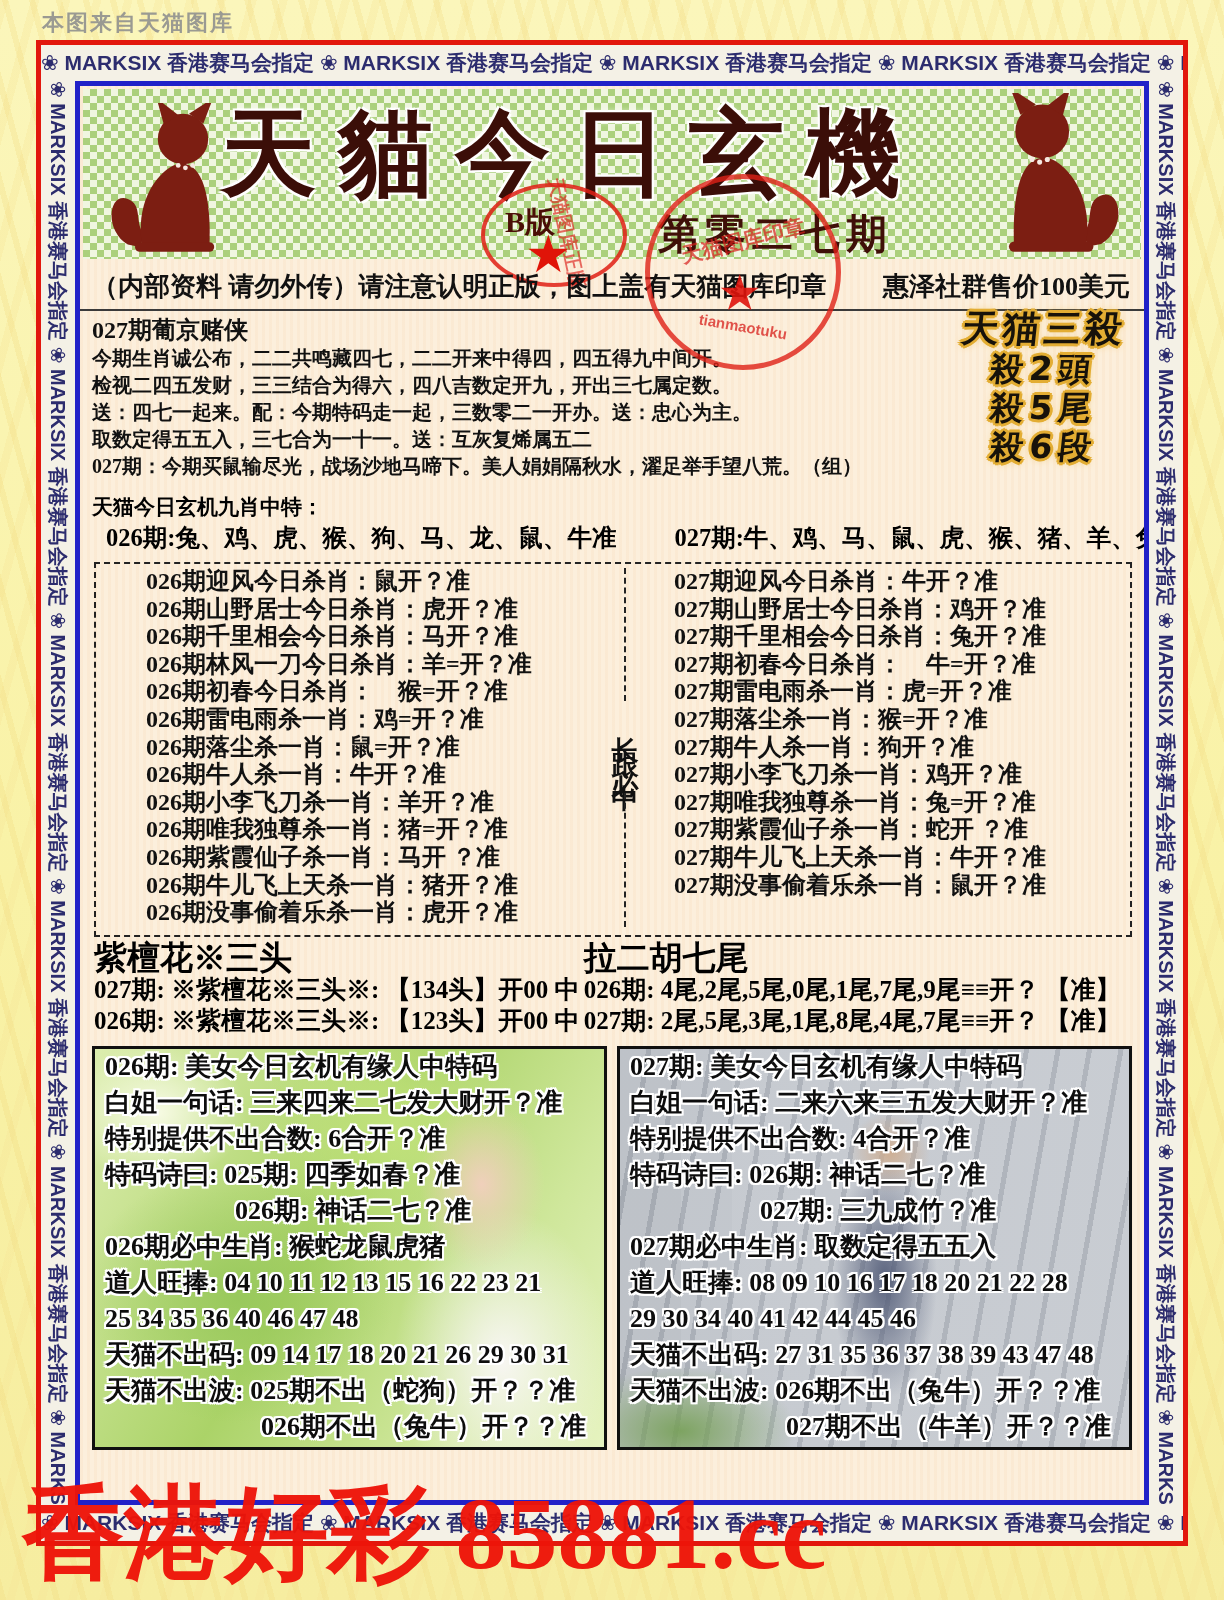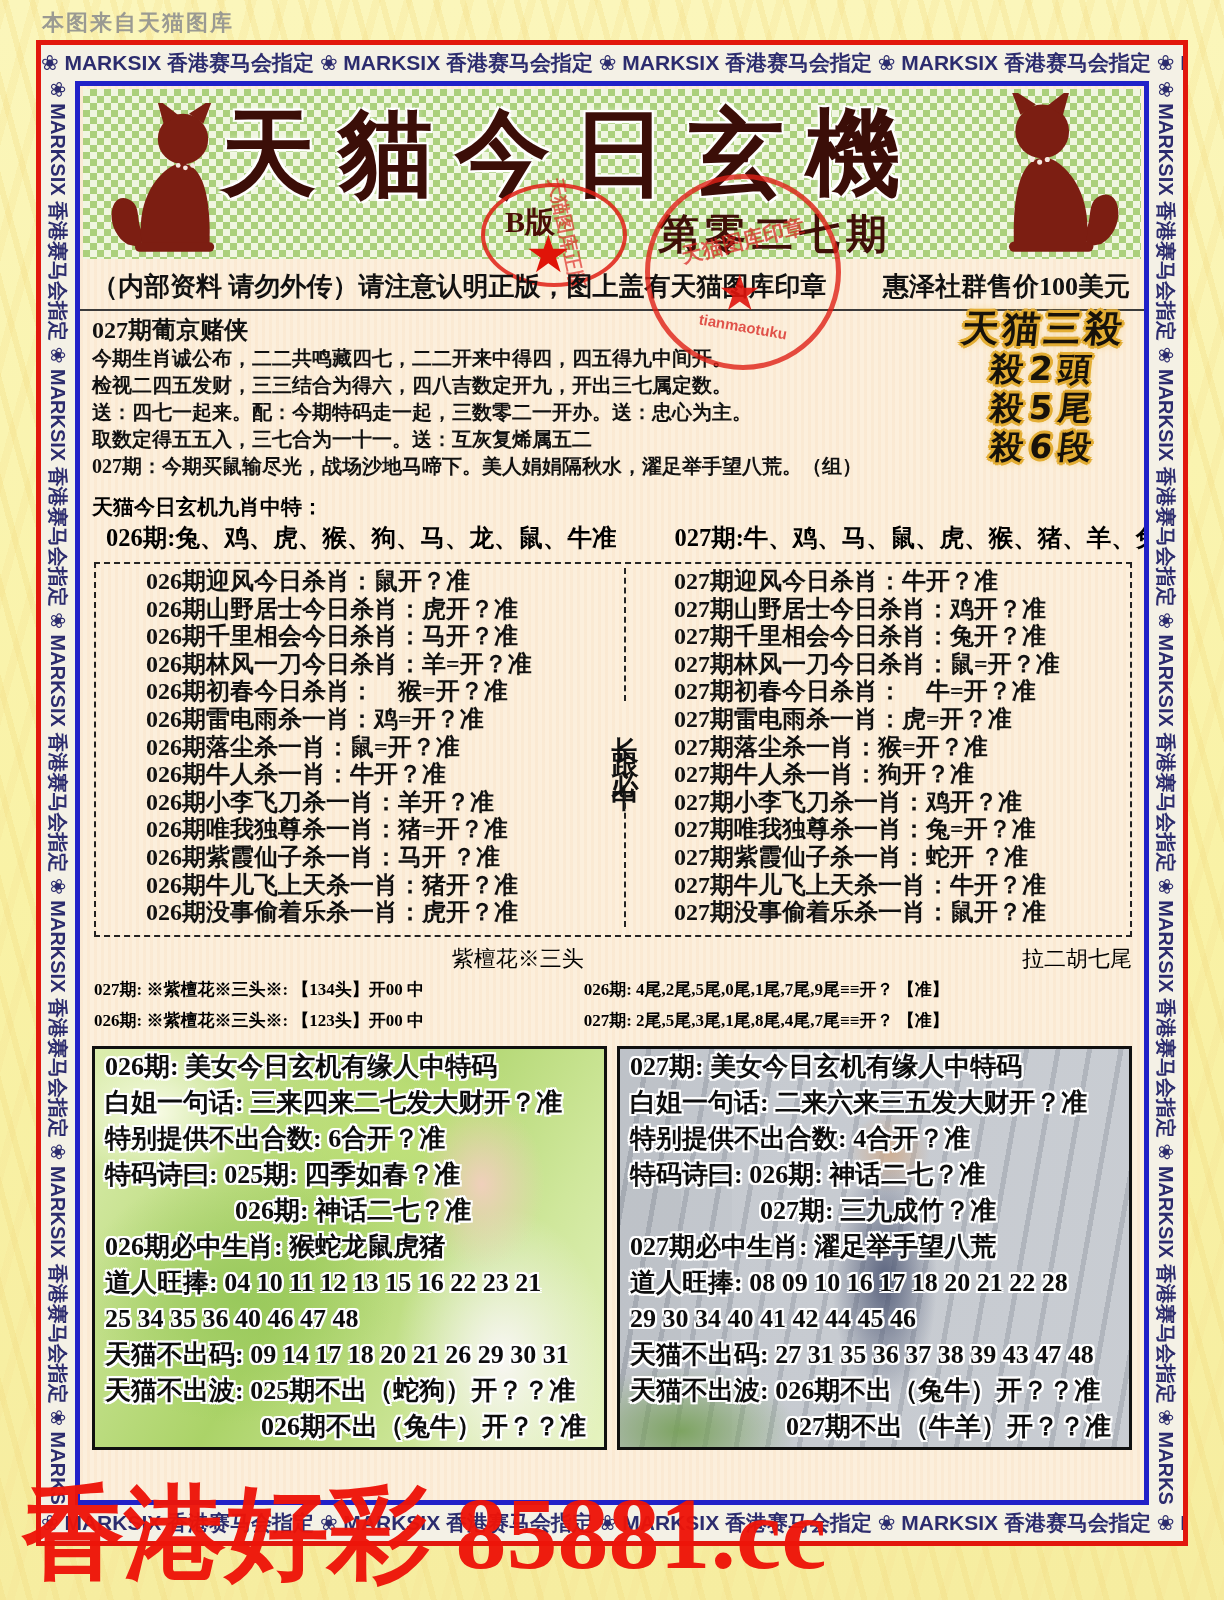--- a/index.html
+++ b/index.html
@@ -74,22 +74,22 @@
   .kcol.kl{padding-left:50px;}
   .kcol.kr{padding-left:26px;}
   .kline{font-size:24px;font-weight:700;line-height:27.6px;color:#111;white-space:nowrap;}
   .kmid{width:46px;display:flex;flex-direction:column;align-items:center;}
   .kmid .dash{flex:1;border-left:2px dashed #222;width:0;}
   .kmid .kmid-text{writing-mode:vertical-rl;text-orientation:upright;font-size:27px;font-weight:700;letter-spacing:16px;padding:14px 0;color:#111;}
   
   .headstails{display:flex;padding:6px 12px 2px 14px;}
   .ht-left{flex:1;}
   .ht-right{flex:1.12;}
-  .ht-title{font-size:22px;font-weight:400;line-height:31px;text-align:right;}
-  .ht-line{font-size:17px;font-weight:700;line-height:31px;white-space:nowrap;}
+  .ht-title{font-size:33px;font-weight:700;line-height:31px;}
+  .ht-line{font-size:25px;font-weight:700;line-height:31px;white-space:nowrap;}
   
   .photoboxes{display:flex;gap:10px;margin:8px 12px 0 12px;}
   .pbox{flex:1;height:404px;border:3px solid #101010;position:relative;overflow:hidden;padding:0 8px 0 10px;box-sizing:border-box;}
   .pbox.p1{background:
       radial-gradient(90px 120px at 76% 34%, rgba(242,207,190,.95), rgba(242,207,190,0) 70%),
       radial-gradient(150px 210px at 80% 78%, rgba(252,248,252,.9), rgba(252,248,252,0) 72%),
       radial-gradient(130px 100px at 12% 16%, rgba(255,255,242,.85), transparent 70%),
       radial-gradient(210px 170px at 28% 62%, rgba(148,198,88,.85), transparent 75%),
       radial-gradient(190px 150px at 58% 20%, rgba(196,228,126,.9), transparent 72%),
       linear-gradient(120deg,#dcedae,#abd368 45%,#cfe79b 75%,#e6f3c0);}
@@ -218,21 +218,20 @@
       <div class="kmid">
         <div class="dash"></div>
         <div class="kmid-text">长跟必中</div>
         <div class="dash"></div>
       </div>
       <div class="kcol kr">
 
       <div class="kline">027期迎风今日杀肖：牛开？准</div>
           <div class="kline">027期山野居士今日杀肖：鸡开？准</div>
           <div class="kline">027期千里相会今日杀肖：兔开？准</div>
-          <div class="kline">027期林风一刀今日杀肖：鼠=开？准</div>
           <div class="kline">027期初春今日杀肖：　牛=开？准</div>
           <div class="kline">027期雷电雨杀一肖：虎=开？准</div>
           <div class="kline">027期落尘杀一肖：猴=开？准</div>
           <div class="kline">027期牛人杀一肖：狗开？准</div>
           <div class="kline">027期小李飞刀杀一肖：鸡开？准</div>
           <div class="kline">027期唯我独尊杀一肖：兔=开？准</div>
           <div class="kline">027期紫霞仙子杀一肖：蛇开 ？准</div>
           <div class="kline">027期牛儿飞上天杀一肖：牛开？准</div>
           <div class="kline">027期没事偷着乐杀一肖：鼠开？准</div>
         </div>
@@ -272,21 +271,21 @@
           <div class="pline">天猫不出波: 025期不出（蛇狗）开？？准</div>
           <div class="pline">　　　　　　026期不出（兔牛）开？？准</div>
         </div>
       <div class="pbox p2">
 
       <div class="pline">027期: 美女今日玄机有缘人中特码</div>
           <div class="pline">白姐一句话: 二来六来三五发大财开？准</div>
           <div class="pline">特别提供不出合数: 4合开？准</div>
           <div class="pline">特码诗曰: 026期: 神话二七？准</div>
           <div class="pline">　　　　　027期: 三九成竹？准</div>
-          <div class="pline">027期必中生肖: 濯足举手望八荒</div>
+          <div class="pline">027期必中生肖: 取数定得五五入</div>
           <div class="pline">道人旺捧: 08 09 10 16 17 18 20 21 22 28</div>
           <div class="pline">29 30 34 40 41 42 44 45 46</div>
           <div class="pline">天猫不出码: 27 31 35 36 37 38 39 43 47 48</div>
           <div class="pline">天猫不出波: 026期不出（兔牛）开？？准</div>
           <div class="pline">　　　　　　027期不出（牛羊）开？？准</div>
         </div>
     </div>
 
   </div>
 </div>

